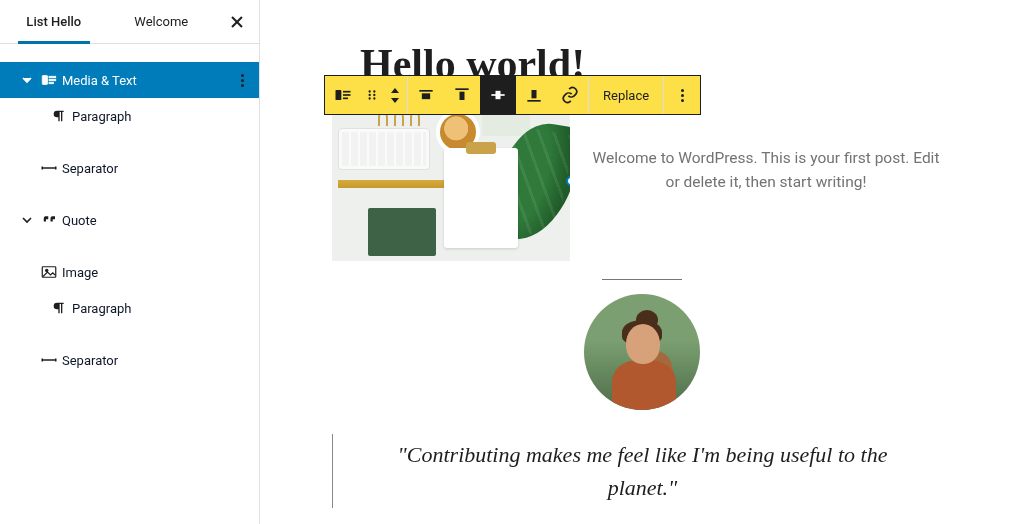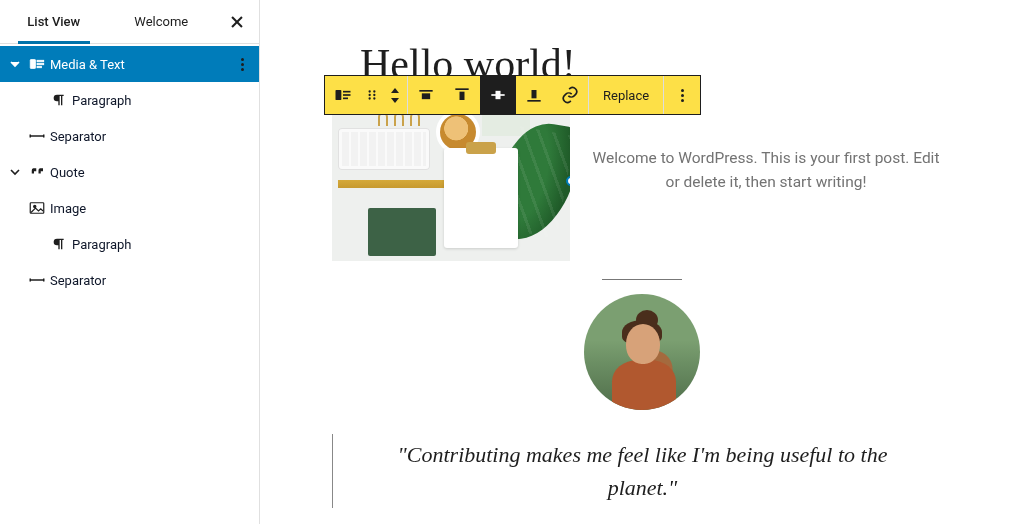--- a/index.html
+++ b/index.html
@@ -20,34 +20,34 @@
   .tree { padding-top: 2px; }
   .row { display:flex; align-items:center; height:36px; font-size:13px; color:#0f172a; cursor:pointer; position:relative; }
   .row .chevron { width:22px; display:flex; align-items:center; justify-content:center; }
   .row .bicon { width:22px; display:flex; align-items:center; justify-content:center; }
   .row .label { flex:1; padding-left:2px; }
   .row .dots { width:34px; display:flex; align-items:center; justify-content:center; }
   .row.selected { background:#007cba; color:#fff; }
   .row.selected svg { stroke:#fff; fill:#fff; }
   .row.child { padding-left: 26px; }
   .row.child2 { padding-left: 26px; }
-  .row.top { padding-left: 4px; }
+  .row.top { padding-left: 16px; margin-top: 16px; }
   .row.noexp .chevron { visibility:hidden; }
 
   .chev-svg { width:12px; height:12px; }
   .dots-v { display:flex; flex-direction:column; gap:2px; }
   .dots-v span{ width:3px;height:3px;border-radius:50%; background:#1e1e1e; display:block;}
 
   
   svg { display:block; }
 
   
   .canvas { flex:1; position:relative; overflow:hidden; }
   .content { width: 620px; margin: 0 auto; padding-top: 40px; position:relative; }
-  .page-title { font-size: 42px; font-weight: 400; letter-spacing: 0; color:#1e1e1e; font-family: Georgia, serif; margin-left: 28px; }
+  .page-title { font-size: 42px; font-weight: 700; letter-spacing: 0; color:#1e1e1e; font-family: Georgia, serif; margin-left: 28px; }
 
   
   .block-toolbar { position:absolute; top: 75px; left: 50%; transform: translateX(-318px); display:flex; background:#fde047; border:1px solid #1e1e1e; height:40px; z-index:5; }
   .tb-group { display:flex; border-right:1px solid #ddd; }
   .tb-btn { width:36px; height:38px; display:flex; align-items:center; justify-content:center; cursor:pointer; }
   .tb-btn.active { background:#1e1e1e; color:#fff; }
   .tb-btn.active svg { stroke:#fff; }
   .tb-text { padding: 0 14px; display:flex; align-items:center; font-size:13px; cursor:pointer; }
   .tb-drag { width:20px; display:flex; flex-direction:column; align-items:center; justify-content:center; gap:0px; cursor:grab; }
   .tb-drag .uarr, .tb-drag .darr { width:0;height:0;border-left:4px solid transparent;border-right:4px solid transparent; }
@@ -90,21 +90,21 @@
   .quote-block{ margin-top:24px; border-left:1px solid #888; padding: 4px 0 4px 0; }
   .quote { font-style:italic; font-family: Georgia, serif; font-size:22px; text-align:center; line-height:1.5; color:#1e1e1e; padding: 0 28px; }
 </style>
 </head>
 <body>
 
 <div class="app">
 
   <aside class="sidebar">
     <div class="tabs">
-      <div class="tab active">List View</div>
+      <div class="tab active">List Hello</div>
       <div class="tab">Welcome</div>
       <div class="close">
         <span class="x-icon"></span>
       </div>
     </div>
 
     <div class="tree">
 
       <div class="row selected top">
         <span class="chevron">

